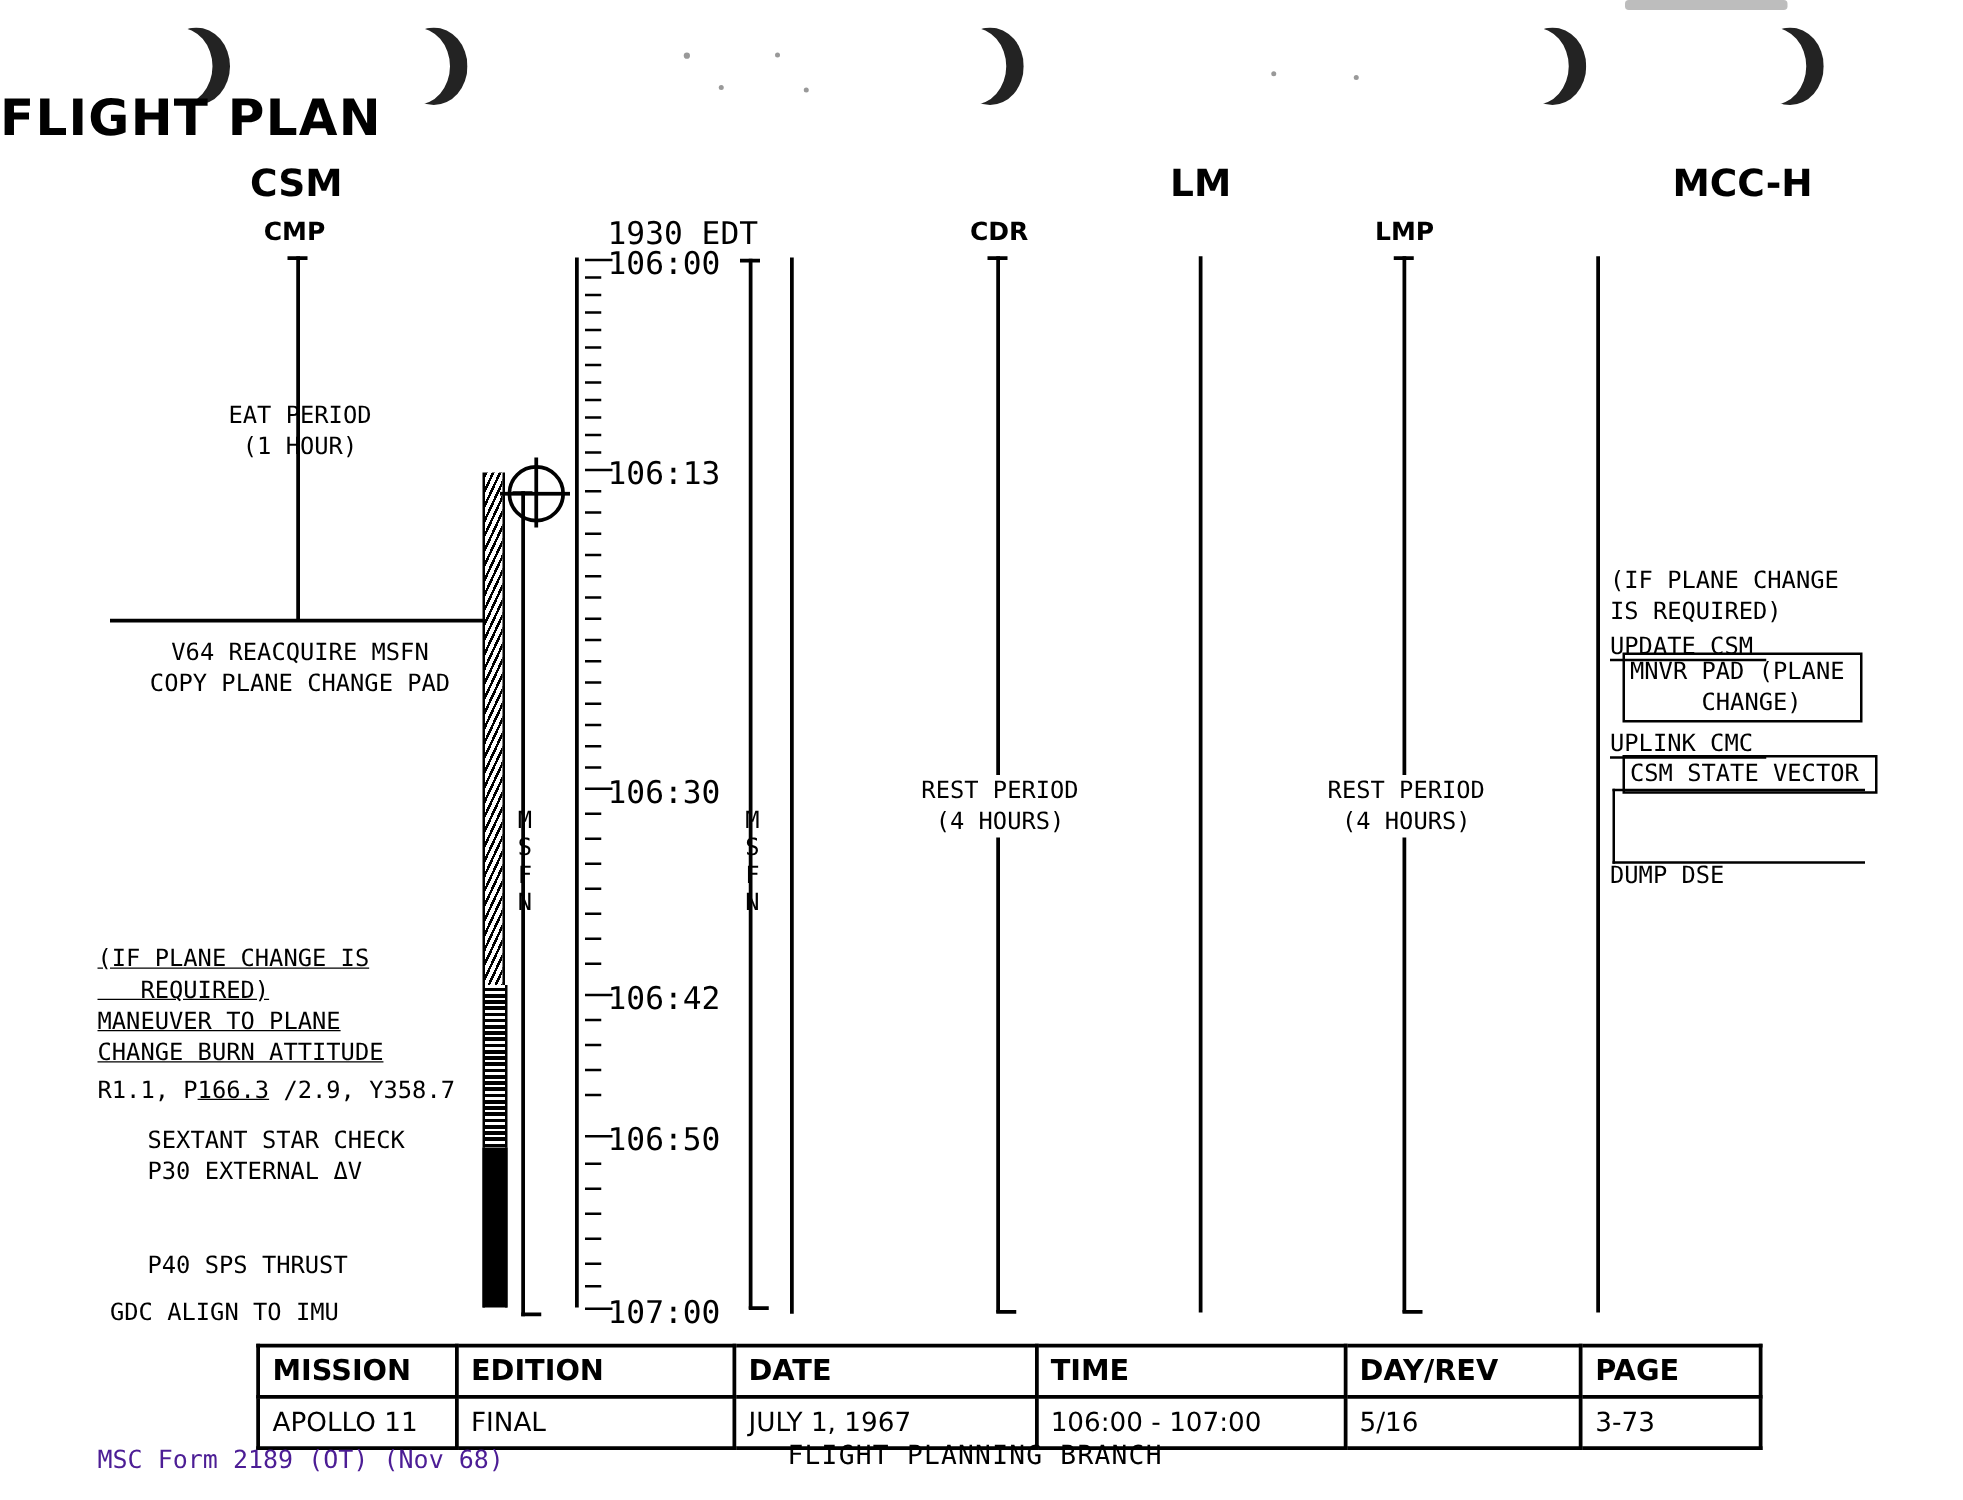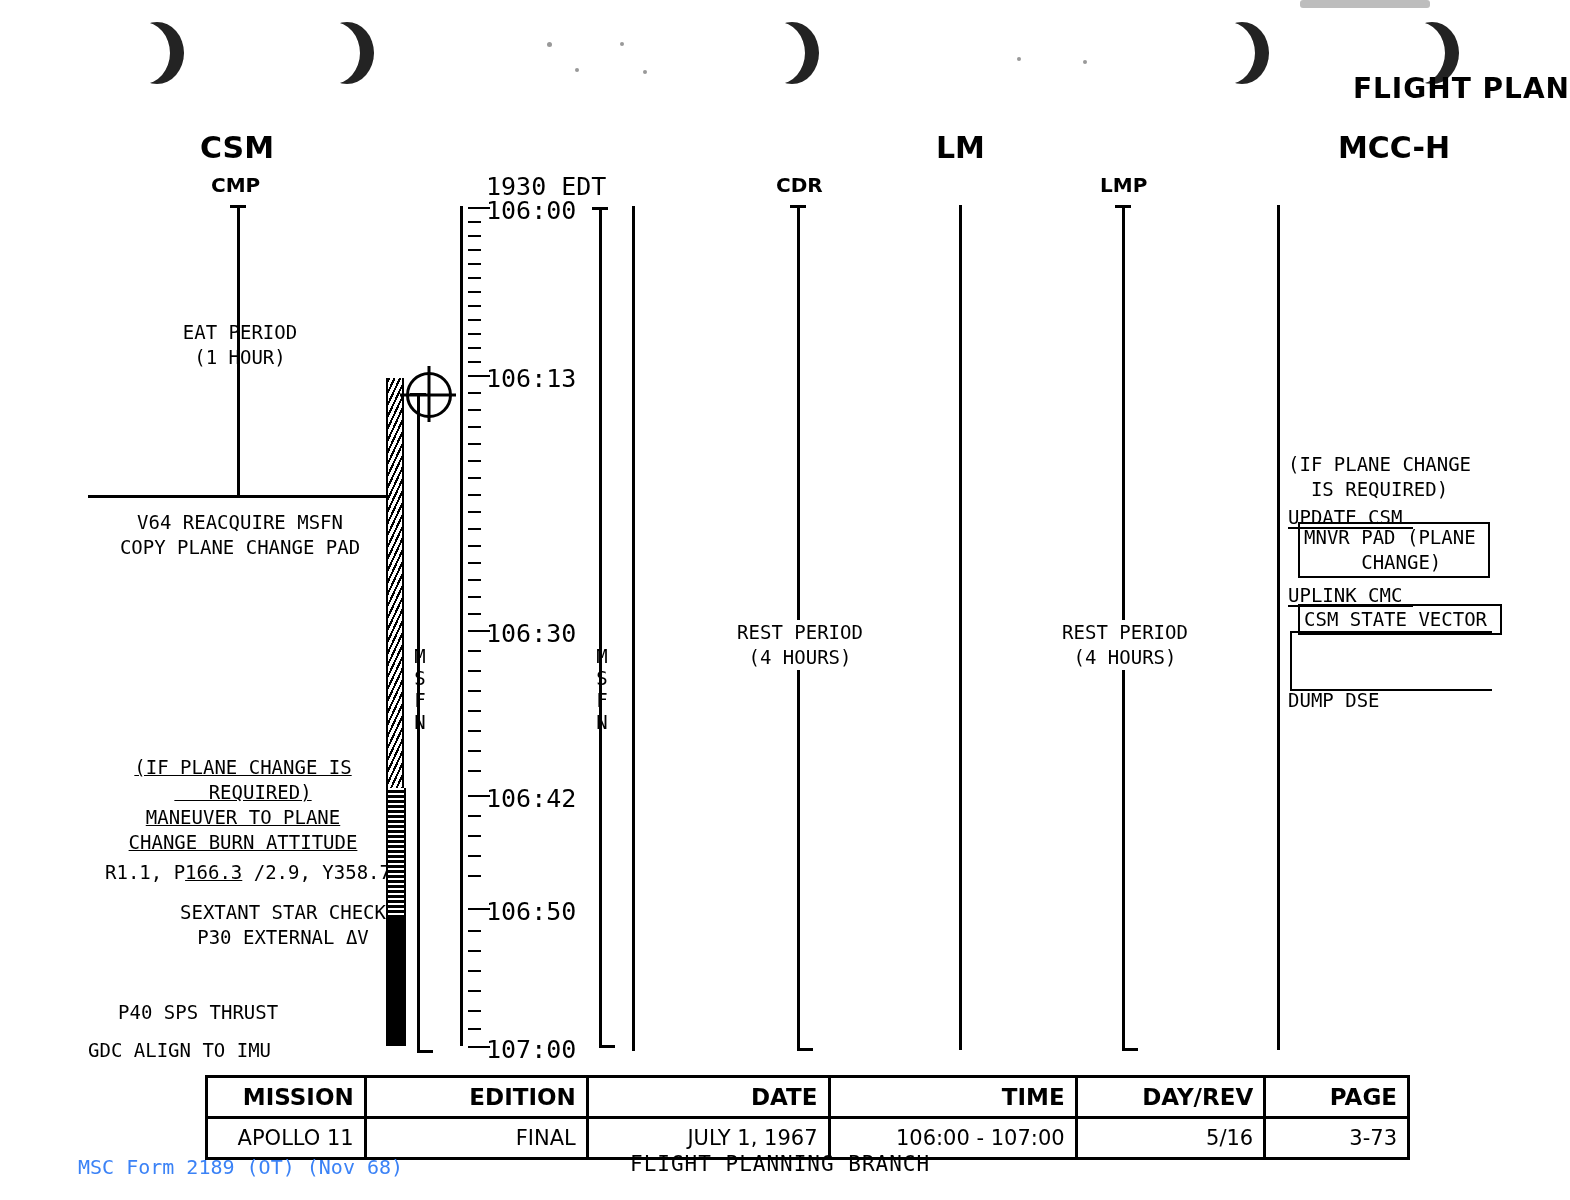--- a/index.html
+++ b/index.html
@@ -5,30 +5,30 @@
   html,body{margin:0;padding:0;background:#fff;}
   body{width:1570px;height:1200px;position:relative;font-family:"DejaVu Sans Mono",monospace;color:#000;overflow:hidden;}
   .page{position:absolute;inset:0;}
 
   
   .hole{position:absolute;width:54px;height:62px;border-radius:50%;
         box-shadow: inset -14px 0 0 0 #111;opacity:.92;}
   .hole::after{content:"";position:absolute;inset:0;border-radius:50%;background:#fff;
         transform:translateX(-16px);}
 
-  .title{position:absolute;left:0;right:0;top:72px;text-align:right;
-         font-family:"DejaVu Sans",sans-serif;font-weight:bold;font-size:28px;letter-spacing:1px;}
+  .title{position:absolute;left:0;right:0;top:72px;text-align:left;
+         font-family:"DejaVu Sans",sans-serif;font-weight:bold;font-size:40px;letter-spacing:1px;}
 
   .colhead{position:absolute;font-family:"DejaVu Sans",sans-serif;font-weight:bold;font-size:30px;}
   .subhead{position:absolute;font-family:"DejaVu Sans",sans-serif;font-weight:bold;font-size:20px;}
 
   .vline{position:absolute;width:3px;background:#000;}
   .hline{position:absolute;height:3px;background:#000;}
 
-  .txt{position:absolute;font-size:19px;line-height:25px;white-space:pre;text-align:center;}
+  .txt{position:absolute;font-size:19px;line-height:25px;white-space:pre;}
   .txt.c{text-align:center;}
 
   
   .scale{position:absolute;}
   .tick{position:absolute;height:2px;background:#000;}
   .tlabel{position:absolute;font-size:25px;}
 
   
   .msfn{position:absolute;font-size:19px;line-height:22px;text-align:center;width:20px;}
 
@@ -47,25 +47,25 @@
   
   .foot{position:absolute;width:16px;height:3px;background:#000;}
   .cap{position:absolute;width:16px;height:3px;background:#000;}
 
   
   .boxed{position:absolute;border:2px solid #000;font-size:19px;line-height:25px;padding:1px 4px;white-space:pre;}
   .lbracket{position:absolute;border-left:2px solid #000;border-top:2px solid #000;border-bottom:2px solid #000;}
 
   
   table.ft{position:absolute;border-collapse:collapse;}
-  table.ft td{border:3px solid #000;font-family:"DejaVu Sans",sans-serif;text-align:right;margin-left:28px;}
+  table.ft td{border:3px solid #000;font-family:"DejaVu Sans",sans-serif;text-align:left;margin-left:28px;}
   td.hd{font-weight:bold;font-size:23px;padding:6px 10px;}
   td.vl{font-size:21px;padding:7px 10px;font-family:"DejaVu Sans Mono",monospace;}
 
-  .formline{position:absolute;font-size:20px;color:#3b82f6;}
+  .formline{position:absolute;font-size:20px;color:#4c1d95;}
   .branch{position:absolute;font-size:21px;letter-spacing:1px;}
   .topsmudge{position:absolute;background:#bdbdbd;border-radius:3px;}
   .dot{position:absolute;background:#999;border-radius:50%;}
   .underline{text-decoration:underline;}
 </style>
 </head>
 <body>
 
 <div class="page">
 

